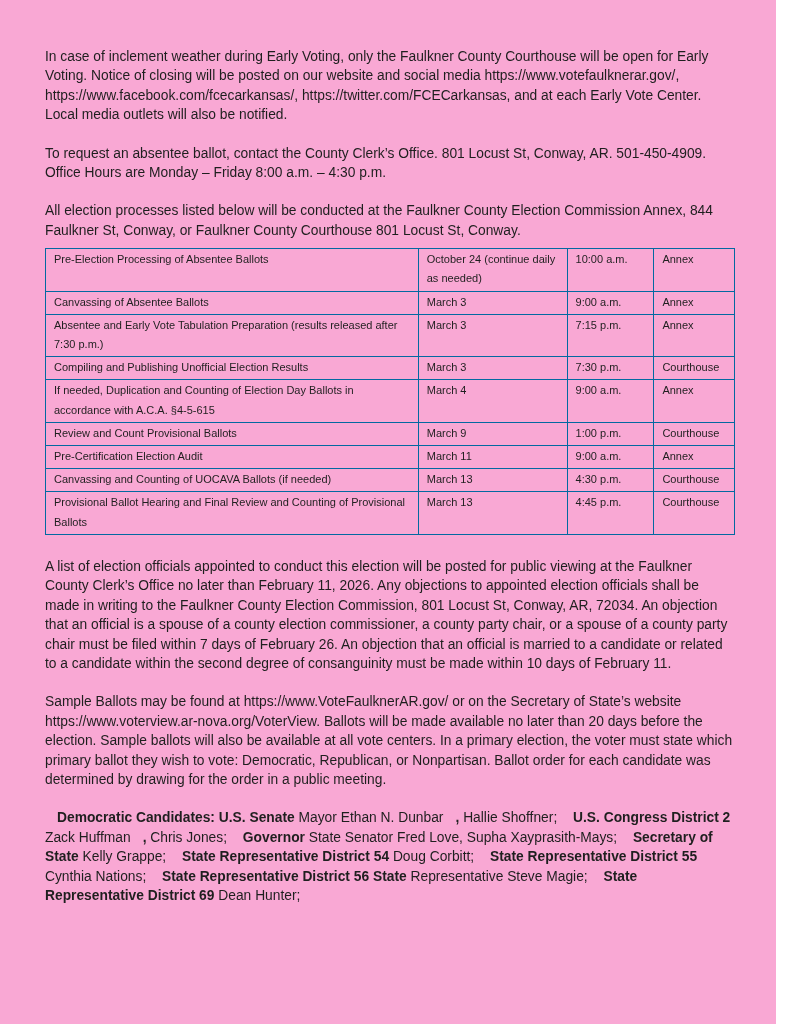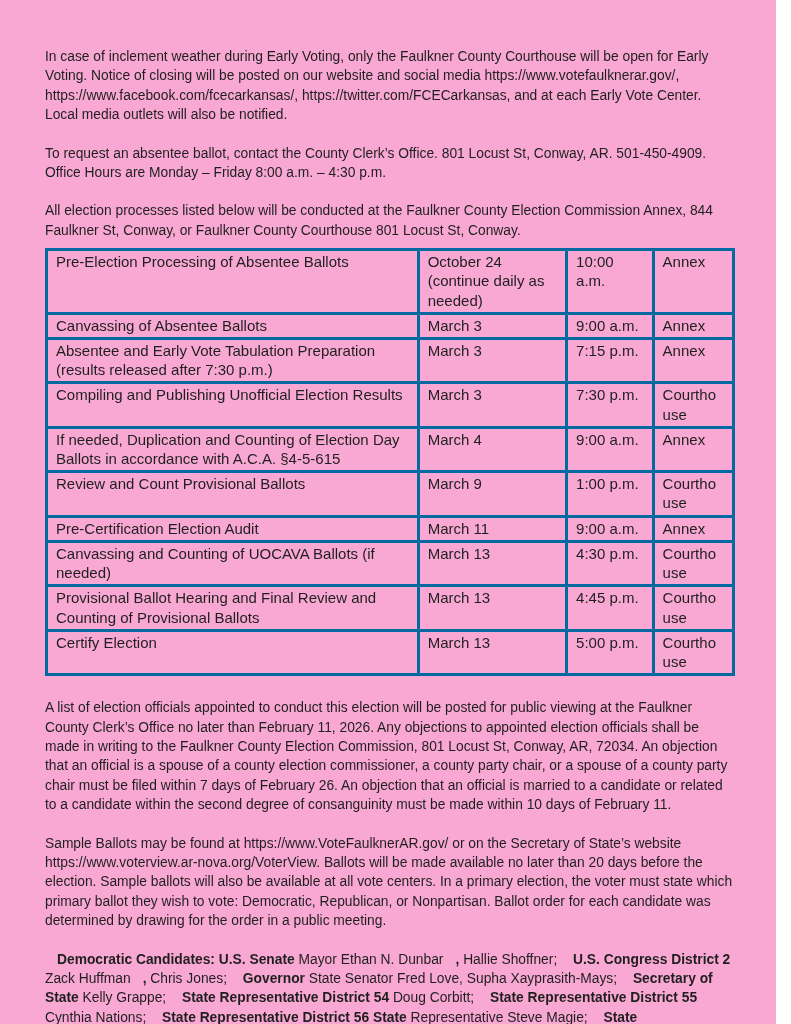--- a/index.html
+++ b/index.html
@@ -25,24 +25,24 @@
   p.tight {
     margin-bottom: 8px;
   }
   table.schedule {
     width: 100%;
     border-collapse: collapse;
     margin: 1px 0 22px 0;
     table-layout: fixed;
   }
   table.schedule td {
-    border: 3px solid #0369a1;
+    border: 1px solid #0369a1;
     padding: 1px 8px 2px 8px;
     vertical-align: top;
-    font-size: 15px;
+    font-size: 11px;
     line-height: 19.2px;
     word-wrap: break-word;
   }
   col.c-activity { width: 54.1%; }
   col.c-date     { width: 21.6%; }
   col.c-time     { width: 12.6%; }
   col.c-location { width: 11.7%; }
   .b { font-weight: 700; margin-left: 12px; }
 </style>
 </head>
@@ -112,26 +112,20 @@
           <td>March 13</td>
           <td>4:30 p.m.</td>
           <td>Courthouse</td>
         </tr>
         <tr>
           <td>Provisional Ballot Hearing and Final Review and Counting of Provisional Ballots</td>
           <td>March 13</td>
           <td>4:45 p.m.</td>
           <td>Courthouse</td>
         </tr>
-        <tr>
-          <td>Certify Election</td>
-          <td>March 13</td>
-          <td>5:00 p.m.</td>
-          <td>Courthouse</td>
-        </tr>
       </tbody>
   </table>
 
   <p>A list of election officials appointed to conduct this election will be posted for public viewing at the Faulkner County Clerk’s Office no later than February 11, 2026. Any objections to appointed election officials shall be made in writing to the Faulkner County Election Commission, 801 Locust St, Conway, AR, 72034. An objection that an official is a spouse of a county election commissioner, a county party chair, or a spouse of a county party chair must be filed within 7 days of February 26. An objection that an official is married to a candidate or related to a candidate within the second degree of consanguinity must be made within 10 days of February 11.</p>
 
   <p>Sample Ballots may be found at https://www.VoteFaulknerAR.gov/ or on the Secretary of State’s website https://www.voterview.ar-nova.org/VoterView. Ballots will be made available no later than 20 days before the election. Sample ballots will also be available at all vote centers. In a primary election, the voter must state which primary ballot they wish to vote: Democratic, Republican, or Nonpartisan. Ballot order for each candidate was determined by drawing for the order in a public meeting.</p>
 
   <p><span class="b">Democratic Candidates: U.S. Senate </span><span>Mayor Ethan N. Dunbar</span><span class="b">,</span><span> Hallie Shoffner; </span><span class="b">U.S. Congress District 2 </span><span>Zack Huffman</span><span class="b">,</span><span> Chris Jones; </span><span class="b">Governor </span><span>State Senator Fred Love, Supha Xayprasith-Mays; </span><span class="b">Secretary of State </span><span>Kelly Grappe; </span><span class="b">State Representative District 54 </span><span>Doug Corbitt; </span><span class="b">State Representative District 55 </span><span>Cynthia Nations; </span><span class="b">State Representative District 56 State </span><span>Representative Steve Magie; </span><span class="b">State Representative District 69 </span><span>Dean Hunter; </span></p>
 
 </div>

